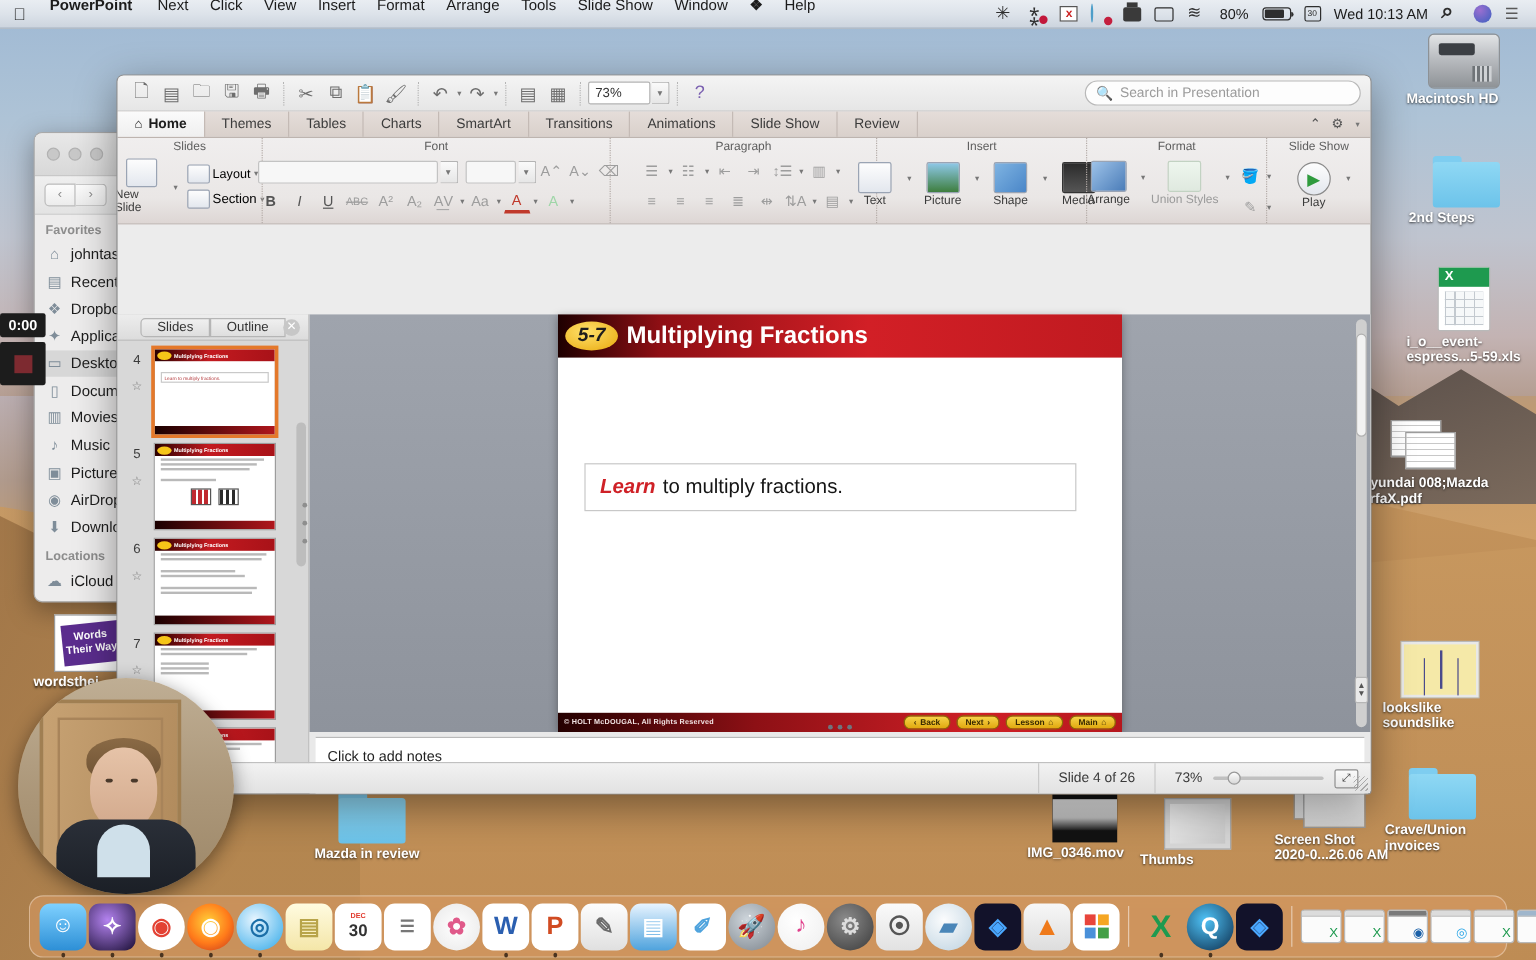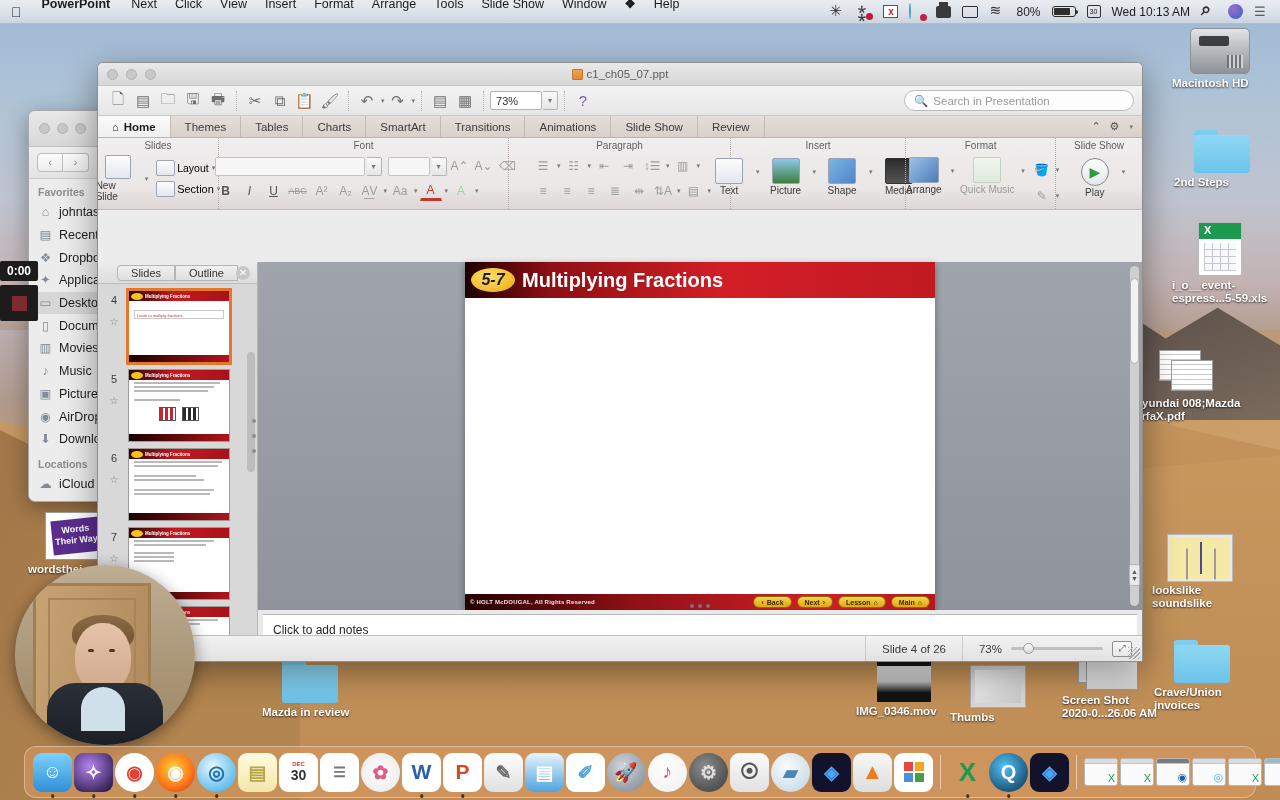--- a/index.html
+++ b/index.html
@@ -413,28 +413,20 @@
 
 <div id="rec-badge">
   <div id="rec-time">0:00</div>
   <div id="rec-stop">
       <i></i>
     </div>
 </div>
 
 <div id="ppt">
 
-  <div class="ppt-titlebar">
-    <span class="tl-dot"></span>
-    <span class="tl-dot"></span>
-    <span class="tl-dot"></span>
-    <span class="ppt-title">
-      <span class="ficon"></span><span>c1_ch05_07.ppt</span>
-    </span>
-  </div>
 
   <div class="ppt-toolbar">
     <div class="tb-btn">🗋</div>
     <div class="tb-btn">▤</div>
     <div class="tb-btn">🗀</div>
     <div class="tb-btn">🖫</div>
     <div class="tb-btn">🖶</div>
     <div class="tb-sep"></div>
     <div class="tb-btn">✂</div>
     <div class="tb-btn">⧉</div>
@@ -609,21 +601,21 @@
     <div class="rgroup" style="width:150px">
       <div class="rg-title">Format</div>
       <div class="rg-body" style="align-items:flex-start;padding-top:6px">
         <div class="bigbtn">
           <span class="sqico" style="width:30px;height:26px;background:linear-gradient(135deg,#9dc2e8,#4a7cb8)"></span>
           <span class="cap">Arrange</span>
         </div>
         <span class="caret" style="margin-top:10px">▾</span>
         <div class="bigbtn dim" style="width:58px">
           <span class="sqico" style="width:28px;height:26px;background:linear-gradient(180deg,#eef6ee,#dfe9df);border-color:#c2d2c2"></span>
-          <span class="cap">Quick Music</span>
+          <span class="cap">Union Styles</span>
         </div>
         <span class="caret" style="margin-top:10px">▾</span>
         <div style="display:flex;flex-direction:column;gap:6px;margin-left:2px;margin-top:3px">
           <div class="rowline">
               <span class="minibtn">🪣</span>
               <span class="caret">▾</span>
             </div>
           <div class="rowline">
               <span class="minibtn">✎</span>
               <span class="caret">▾</span>
@@ -740,20 +732,24 @@
         <div class="vsplit">
             <i></i>
             <i></i>
             <i></i>
           </div>
 
         <div class="slide">
           <div class="sl-header">
             <span class="sl-badge">5-7</span>
             <span class="sl-title">Multiplying Fractions</span>
+          </div>
+          <div class="sl-learn">
+            <em>Learn</em>
+            <span>to multiply fractions.</span>
           </div>
           <div class="sl-footer">
             <span class="sl-copy">© HOLT McDOUGAL, All Rights Reserved</span>
             <span class="navbtns">
               <span class="navpill">
                   <b>‹</b>
                   <span>Back</span>
                 </span>
               <span class="navpill">
                   <span>Next</span>

